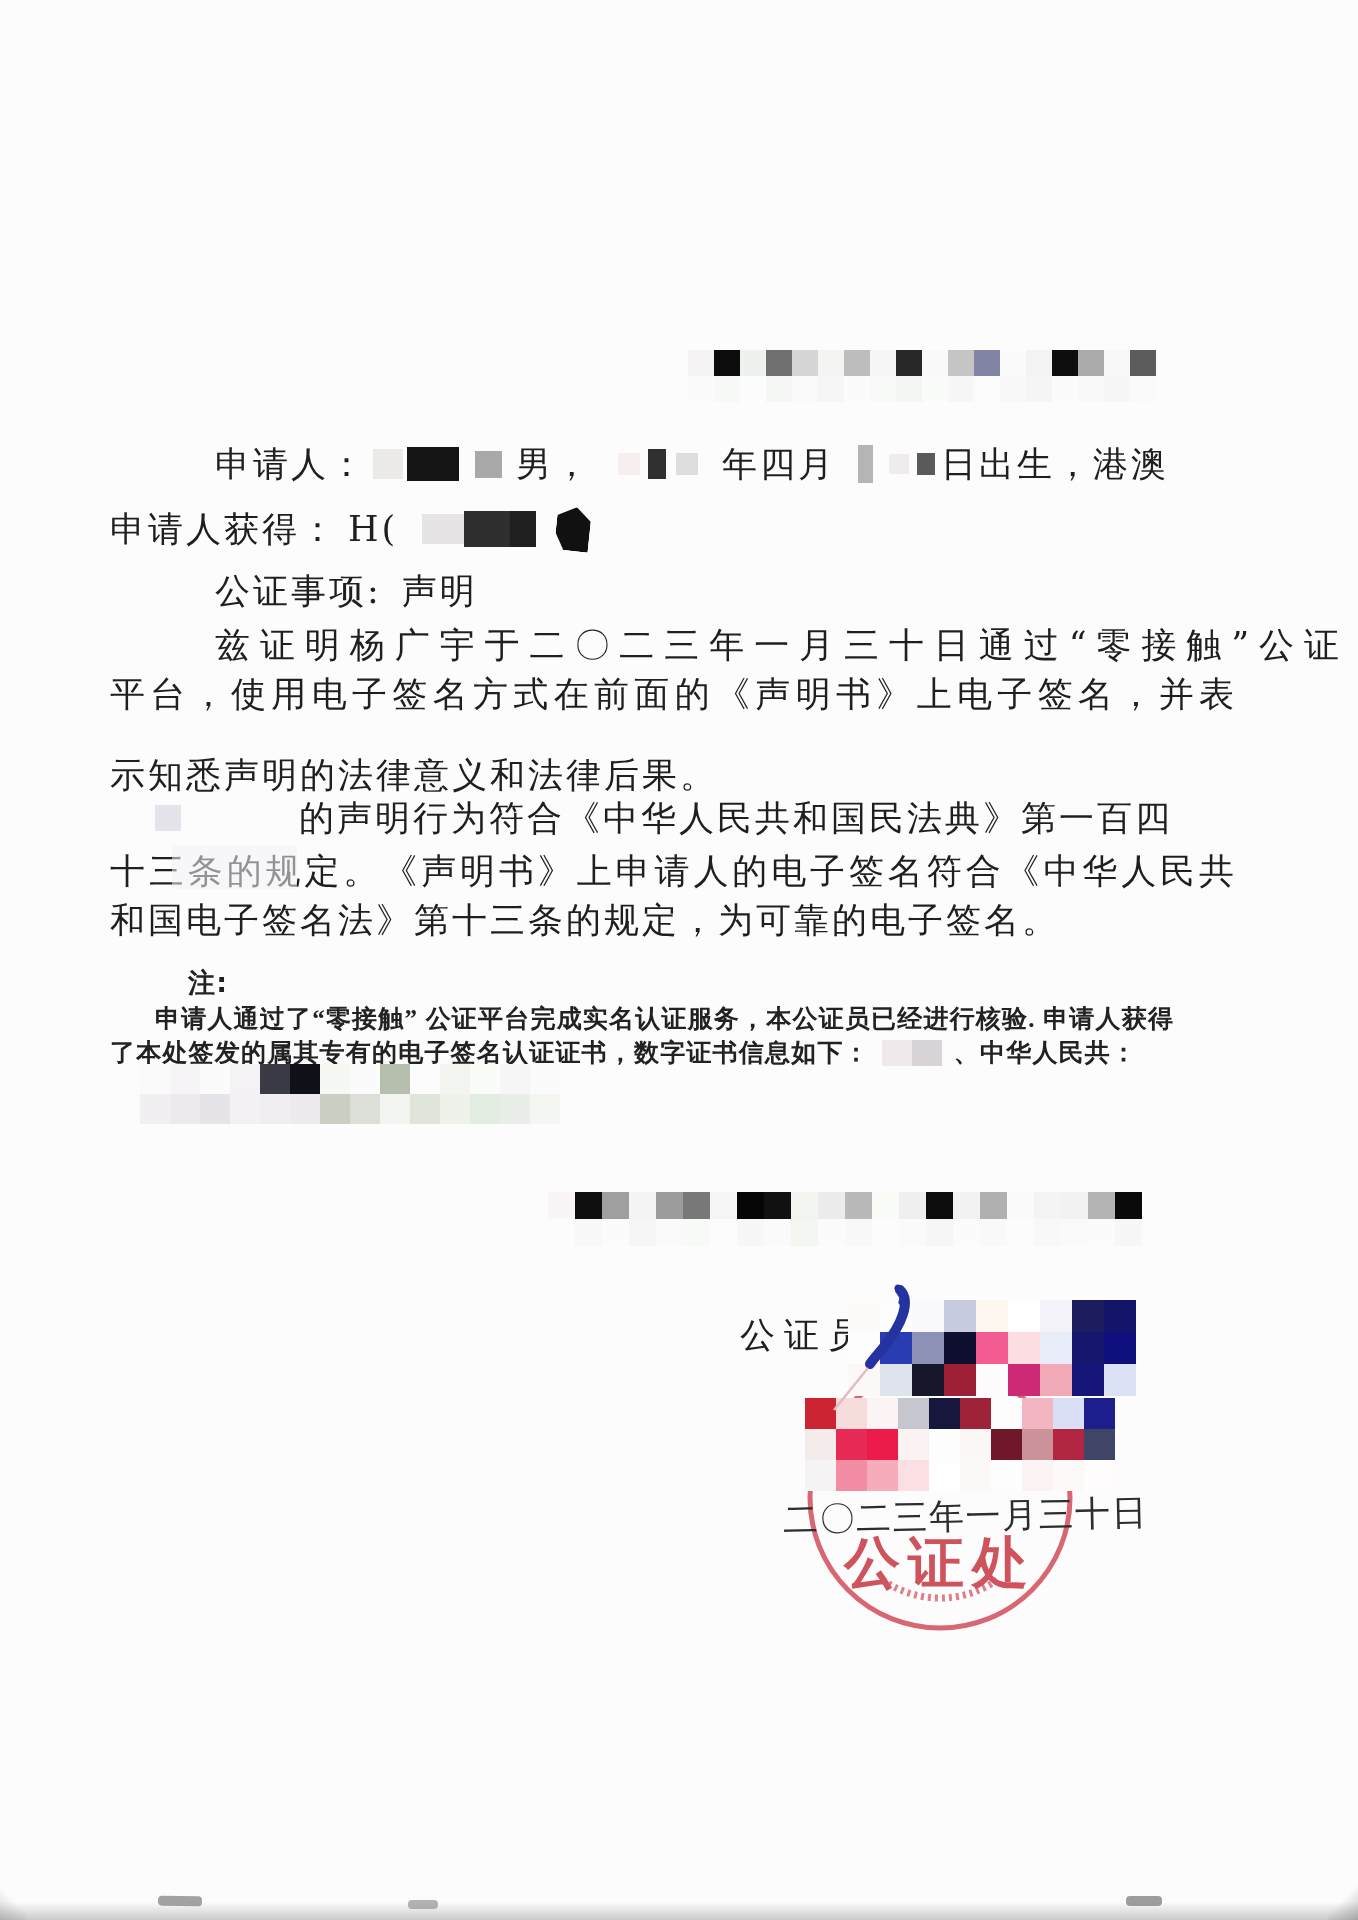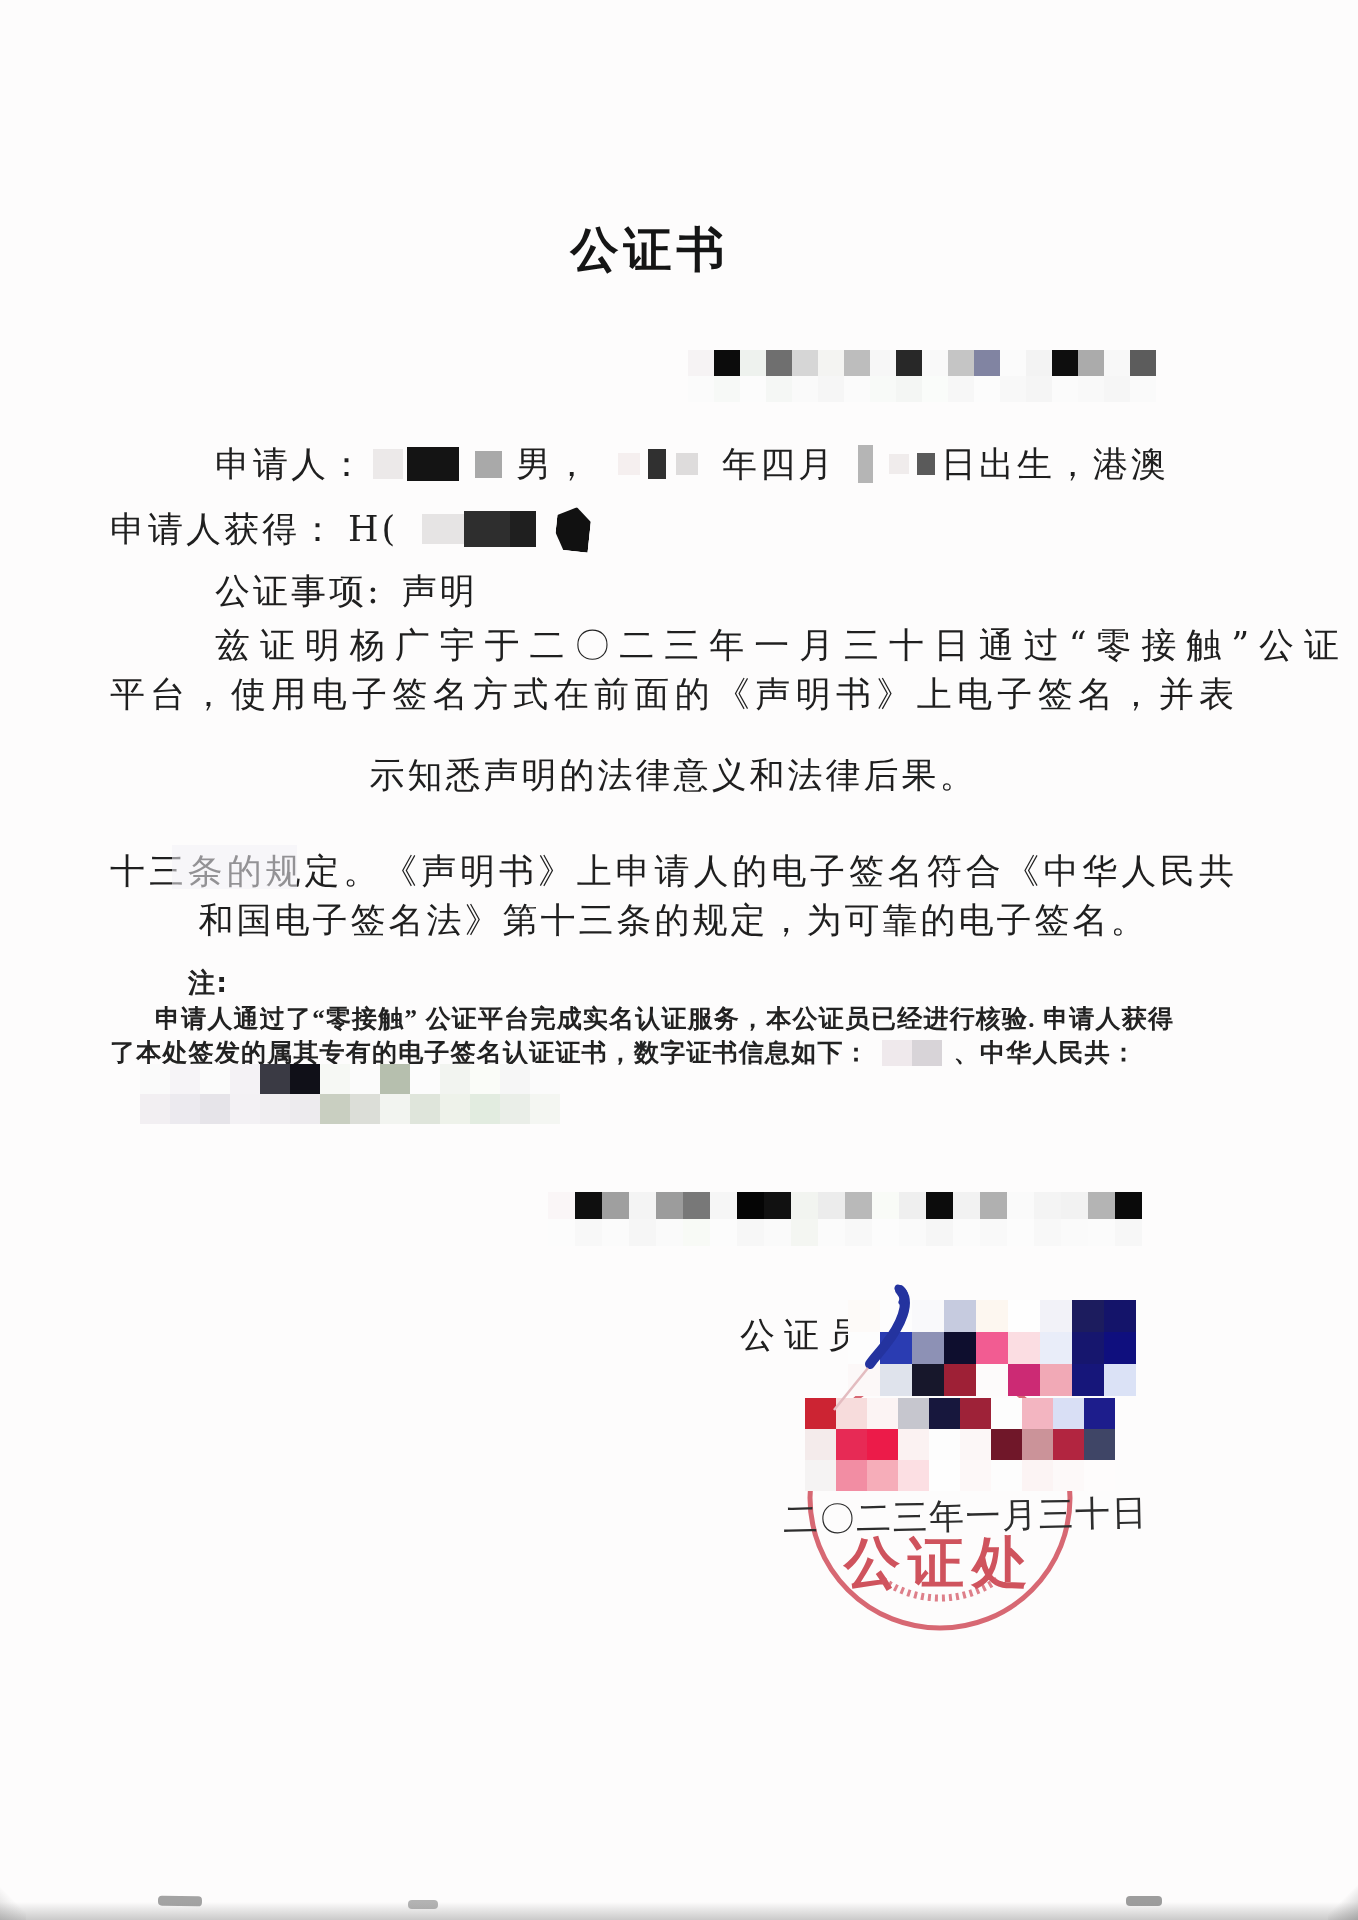--- a/index.html
+++ b/index.html
@@ -12,21 +12,20 @@
   .abs{position:absolute;}
   
   .doc-title{
     left:0;top:218px;width:1300px;text-align:center;
     font-size:48px;font-weight:bold;letter-spacing:5px;color:#151515;
   }
   
   .bline{
     left:110px;width:1127px;font-size:35px;letter-spacing:3px;line-height:46px;
     white-space:nowrap;
-    text-align:center;
   }
   .just{white-space:normal;text-align:justify;text-align-last:justify;text-justify:inter-character;}
   .indent{padding-left:105px;}
   .flexline{display:flex;align-items:center;}
   .sp{display:inline-block;height:1px;flex:none;}
   .rcell{display:inline-block;flex:none;vertical-align:middle;}
   
   .note{
     font-family:"DejaVu Sans","Liberation Sans",sans-serif;
     font-weight:bold;font-size:25px;letter-spacing:1.2px;color:#222;
@@ -58,21 +57,20 @@
   .corner-right{right:0;top:1884px;width:30px;height:36px;
     background:linear-gradient(135deg,transparent 45%,rgba(120,120,120,.45));}
   .corner-left{left:0;top:1884px;width:26px;height:36px;
     background:linear-gradient(225deg,transparent 45%,rgba(130,130,130,.35));}
 </style>
 </head>
 <body>
 
 <div class="page">
 
-  <div class="abs doc-title">公证书</div>
 
   <div class="mosaic" style="left: 688px; top: 350px; z-index: 4; --cell: 26px;">
       <div class="m-row">
         <div class="m-cell" style="background: rgb(246, 243, 244);"></div>
         <div class="m-cell" style="background: rgb(12, 12, 12);"></div>
         <div class="m-cell" style="background: rgb(238, 242, 238);"></div>
         <div class="m-cell" style="background: rgb(111, 111, 111);"></div>
         <div class="m-cell" style="background: rgb(214, 214, 214);"></div>
         <div class="m-cell" style="background: rgb(244, 244, 242);"></div>
         <div class="m-cell" style="background: rgb(189, 189, 189);"></div>
@@ -151,20 +149,26 @@
 
   <div class="abs bline flexline" style="top:568px;">
     <span class="sp" style="width:105px;"></span>
     <span>公证事项:</span>
     <span class="sp" style="width:20px;"></span>
     <span>声明</span>
   </div>
   <div class="abs bline just" style="top:671px;">平台，使用电子签名方式在前面的《声明书》上电子签名，并表</div>
   <div class="abs bline" style="top:752px;">示知悉声明的法律意义和法律后果。</div>
 
+  <div class="abs bline just flexline" style="top:795px;">
+    <span class="sp" style="width:45px;"></span>
+    <span class="rcell" style="width: 26px; height: 26px; background-color: rgb(228, 227, 233);"></span>
+    <span class="sp" style="width:118px;"></span>
+    <span>的声明行为符合《中华人民共和国民法典》第一百四</span>
+  </div>
   <div class="abs bline just" style="top:848px;">十三条的规定。《声明书》上申请人的电子签名符合《中华人民共</div>
   <div class="abs smudge-overlay"></div>
   <div class="abs bline" style="top:897px;">和国电子签名法》第十三条的规定，为可靠的电子签名。</div>
 
   <div class="abs note" style="top:965px;left:188px;font-size:27px;">注:</div>
   <div class="abs note" style="top:1002px;padding-left:45px;font-family:Liberation Serif, serif;">申请人通过了“零接触” 公证平台完成实名认证服务，本公证员已经进行核验. 申请人获得</div>
   <div class="abs note flexline" style="top:1036px;">
     <span>了本处签发的属其专有的电子签名认证证书，数字证书信息如下：</span>
     <span class="sp" style="width:12px;"></span>
     <span class="rcell" style="width: 30px; height: 26px; background-color: rgb(239, 233, 236);"></span>

